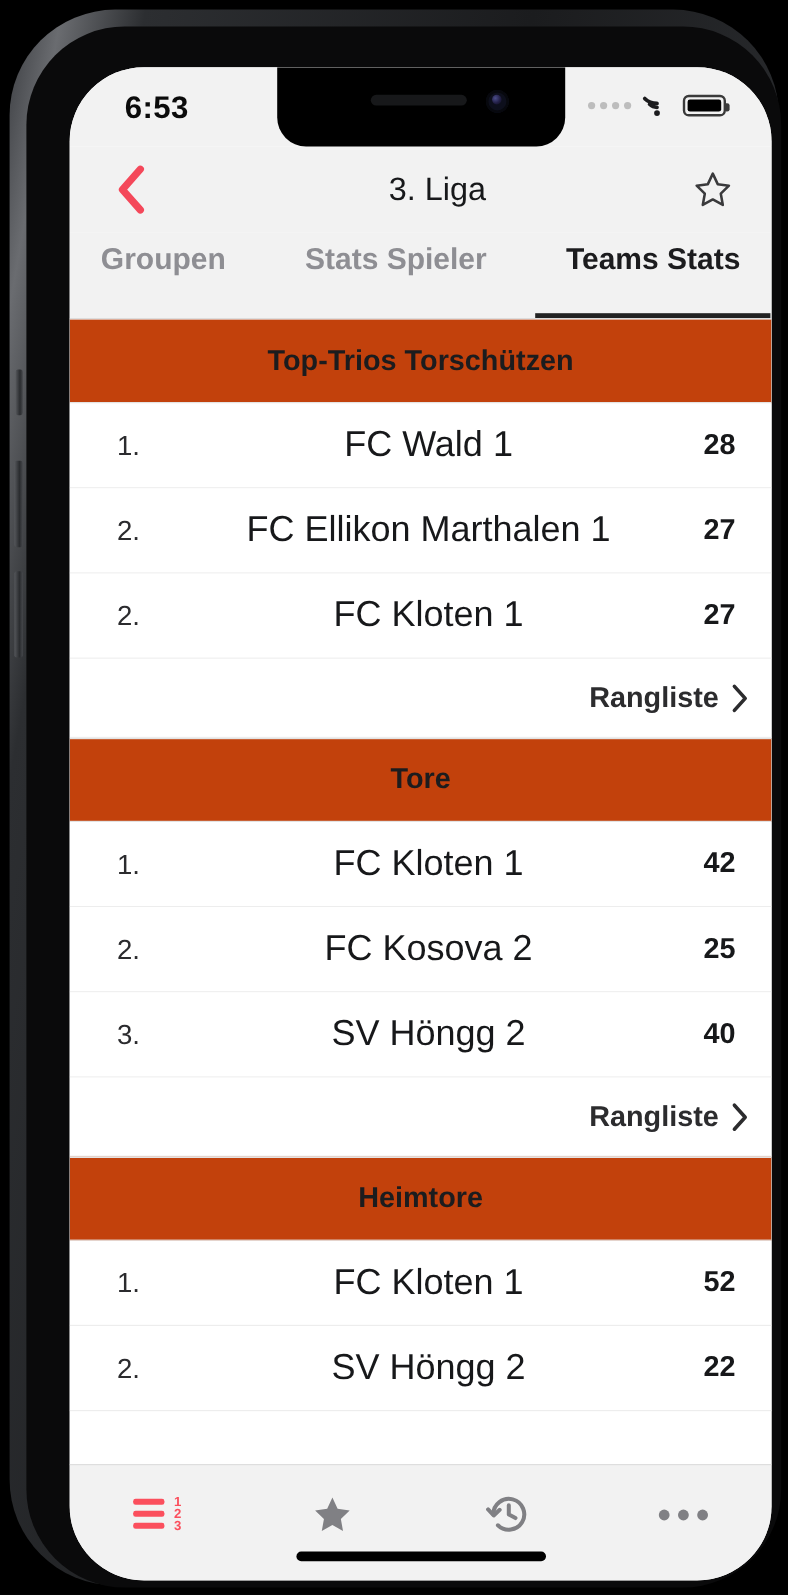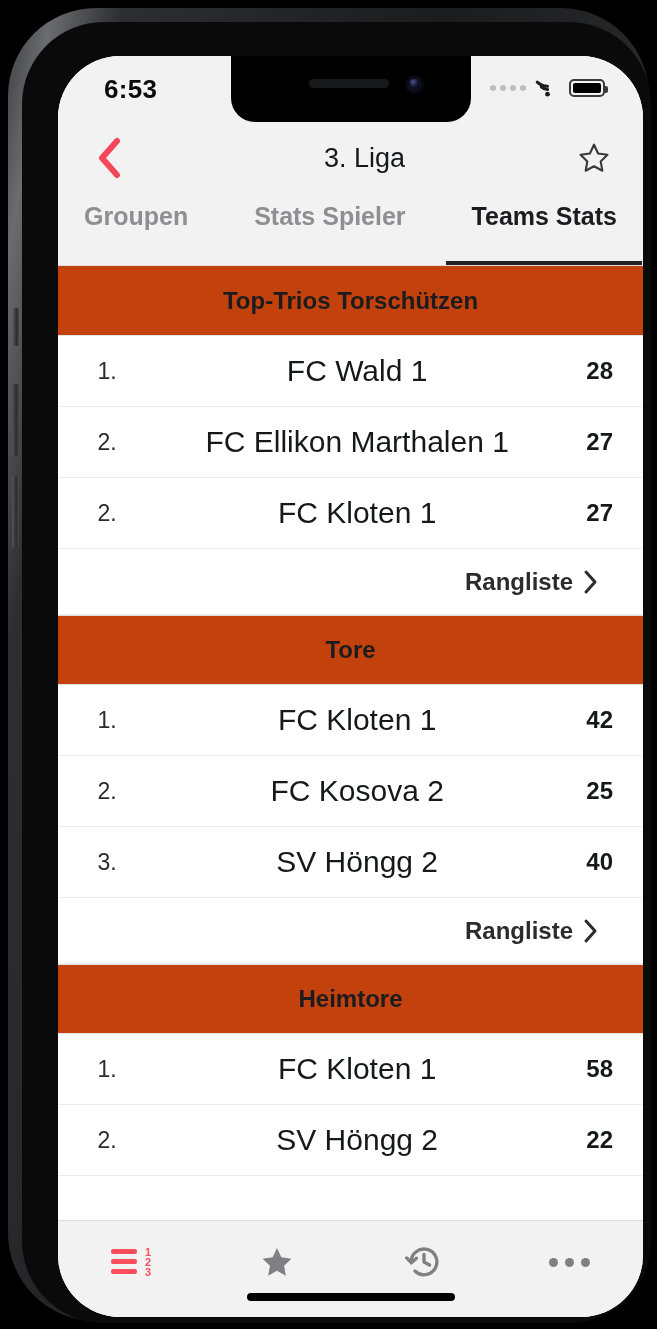--- a/index.html
+++ b/index.html
@@ -136,21 +136,21 @@
     display:flex; align-items:center;
     height:71px; padding:0 30px 0 28px;
     border-bottom:1px solid #ededed; background:#fff;
   }
   .row-rank{ width:42px; font-size:23px; color:#2b2b2e; }
   .row-name{ flex:1; font-size:30px; color:#17181a; }
   .row-val{ font-size:24px; font-weight:700; color:#17181a; }
 
   .row-link{
     display:flex; align-items:center; justify-content:flex-end;
-    height:66px; padding:0 44px; background:#fff;
+    height:66px; padding:0 18px; background:#fff;
     border-bottom:1px solid #ededed;
   }
   .link-label{ font-size:24px; font-weight:700; color:#2c2c2e; }
   .link-chev{ margin-left:10px; display:flex; align-items:center; }
 
   
   .tabbar{
     position:absolute; left:0; right:0; bottom:0; height:97px;
     background:#f2f2f2; border-top:1px solid #dedede;
     display:flex; align-items:flex-start; z-index:20;
@@ -300,21 +300,21 @@
                 </svg>
             </span>
           </div>
 
           <div class="sec-header sec-header-top">
             <span class="sec-title">Heimtore</span>
           </div>
           <div class="row">
             <span class="row-rank">1.</span>
             <span class="row-name">FC Kloten 1</span>
-            <span class="row-val">58</span>
+            <span class="row-val">52</span>
           </div>
           <div class="row">
             <span class="row-rank">2.</span>
             <span class="row-name">SV Höngg 2</span>
             <span class="row-val">22</span>
           </div>
 
         </div>
 
         <div class="tabbar">

